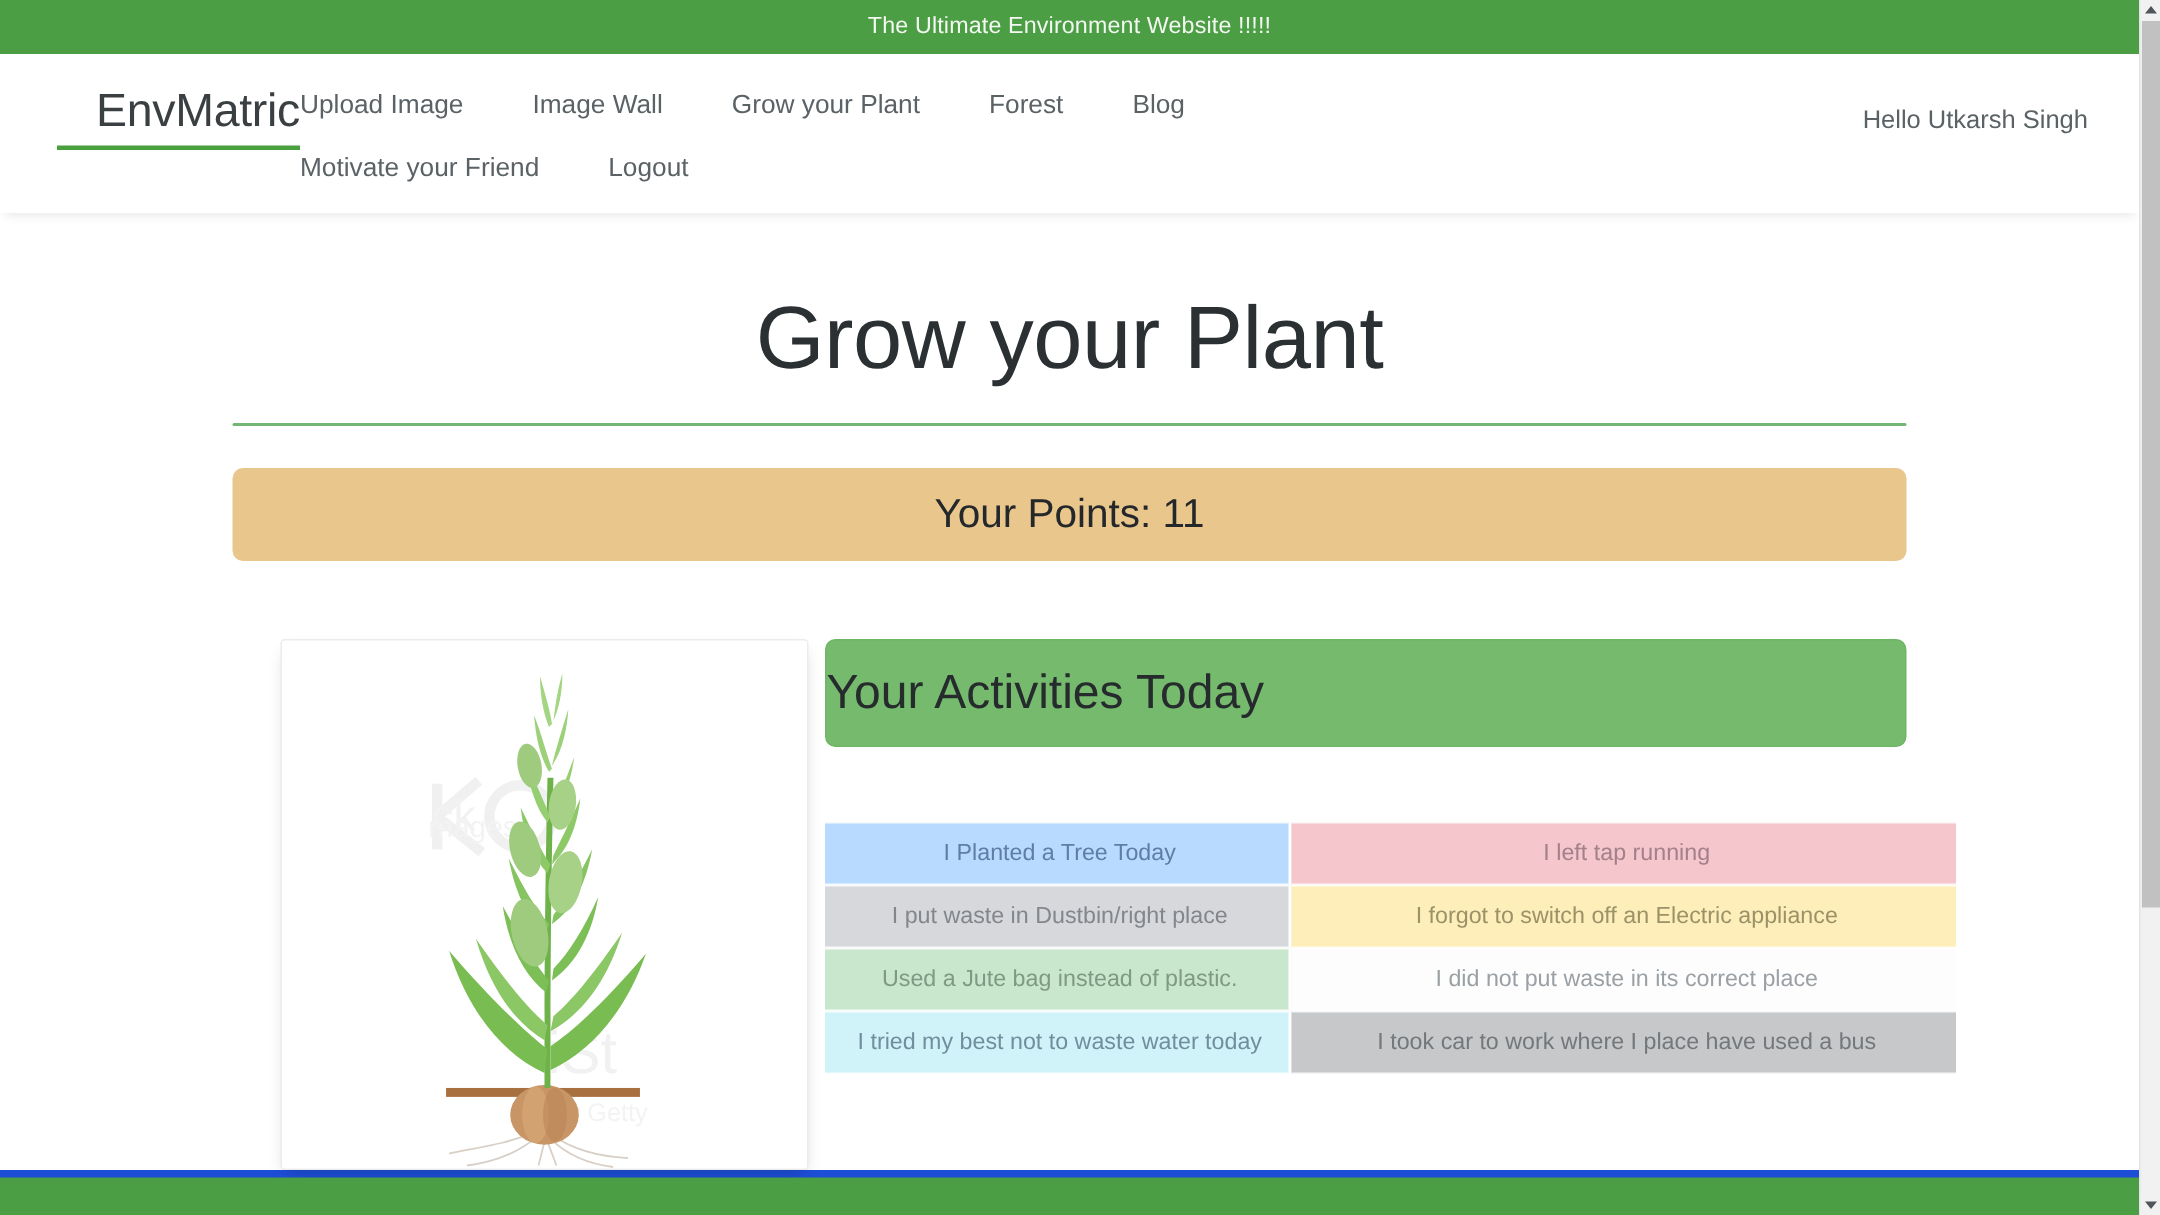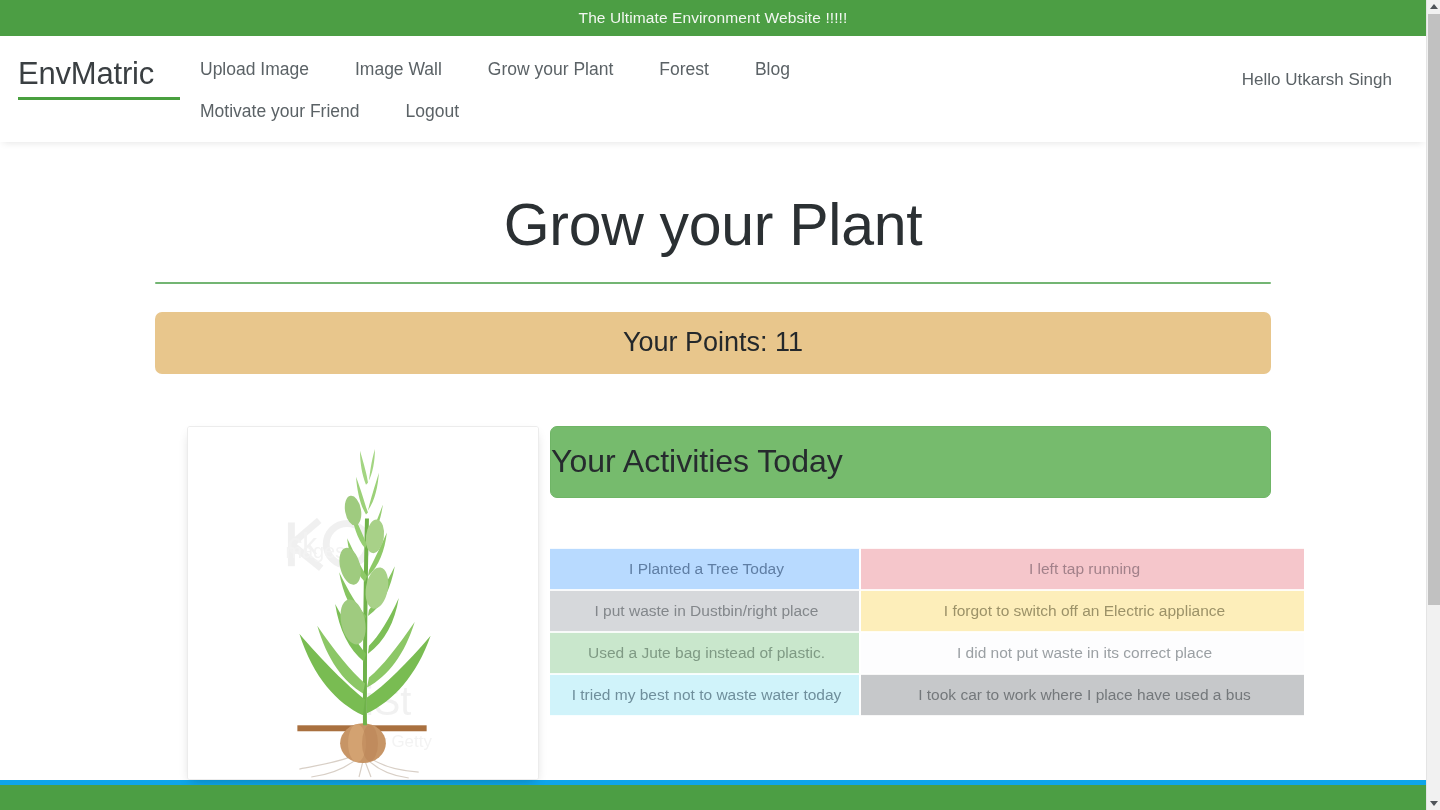--- a/index.html
+++ b/index.html
@@ -10,21 +10,21 @@
     overflow: hidden;
     background: #ffffff;
     font-family: "Liberation Sans", sans-serif;
   }
 
   .viewport {
     position: relative;
     width: 1440px;
     height: 810px;
     overflow: hidden;
-    background: #0ea5e9;
+    background: #1d4ed8;
   }
 
   
   .topbar {
     height: 36px;
     width: 1426px;
     background: #4c9e44;
     color: #f2f7f1;
     display: flex;
     align-items: center;
@@ -36,20 +36,21 @@
   
   .navbar {
     width: 1426px;
     background: #ffffff;
     padding: 6px 18px 10px 18px;
     display: flex;
     align-items: flex-start;
     position: relative;
     box-shadow: 0 4px 7px -3px rgba(0,0,0,0.10);
     min-height: 78px;
+    text-align: right;
   }
 
   .brand-wrap {
     width: 182px;
     padding-top: 16px;
     flex: 0 0 auto;
   }
   .brand {
     font-size: 31px;
     font-weight: 400;

